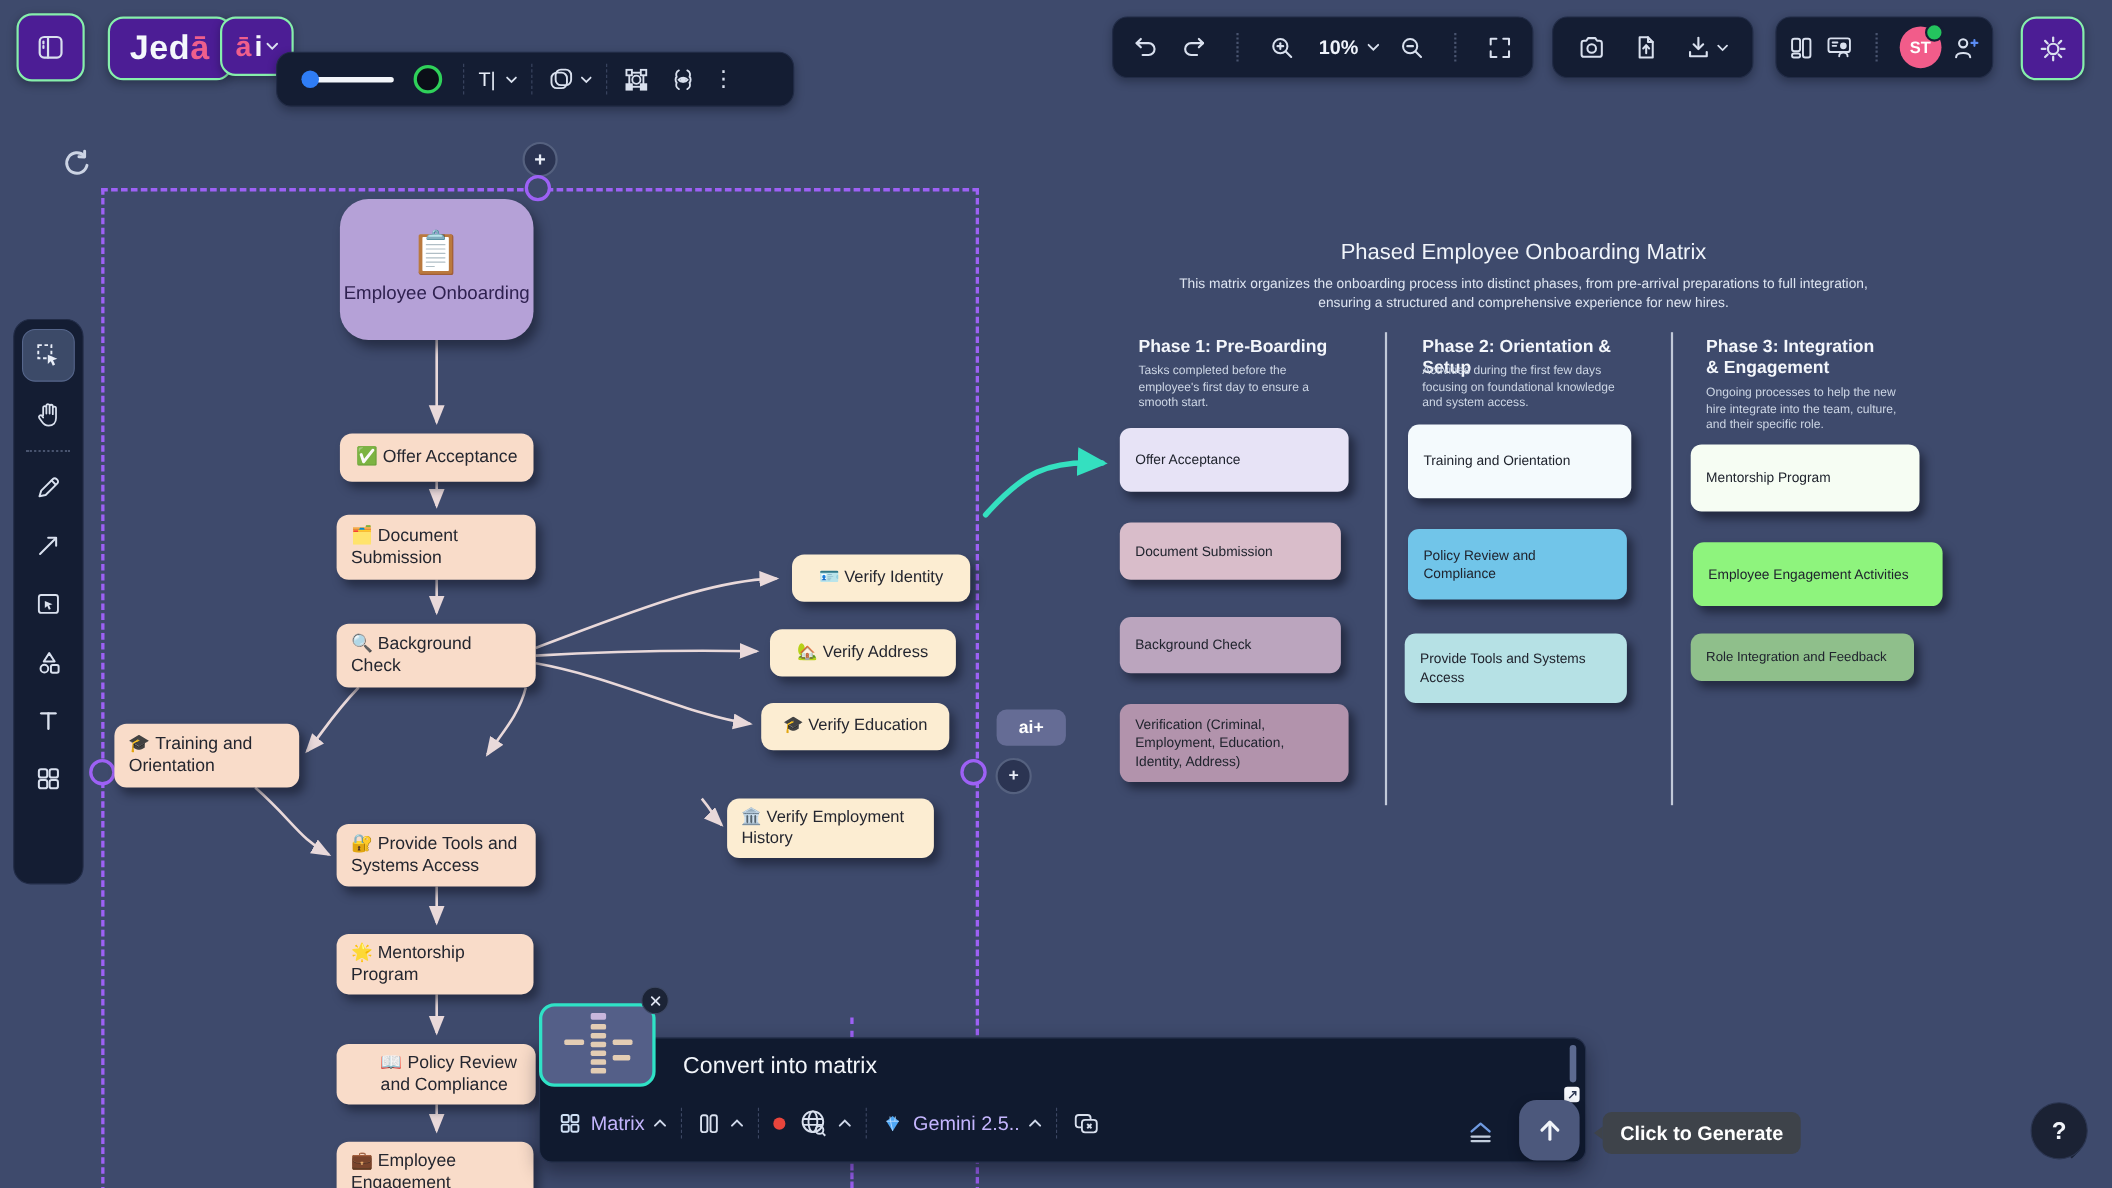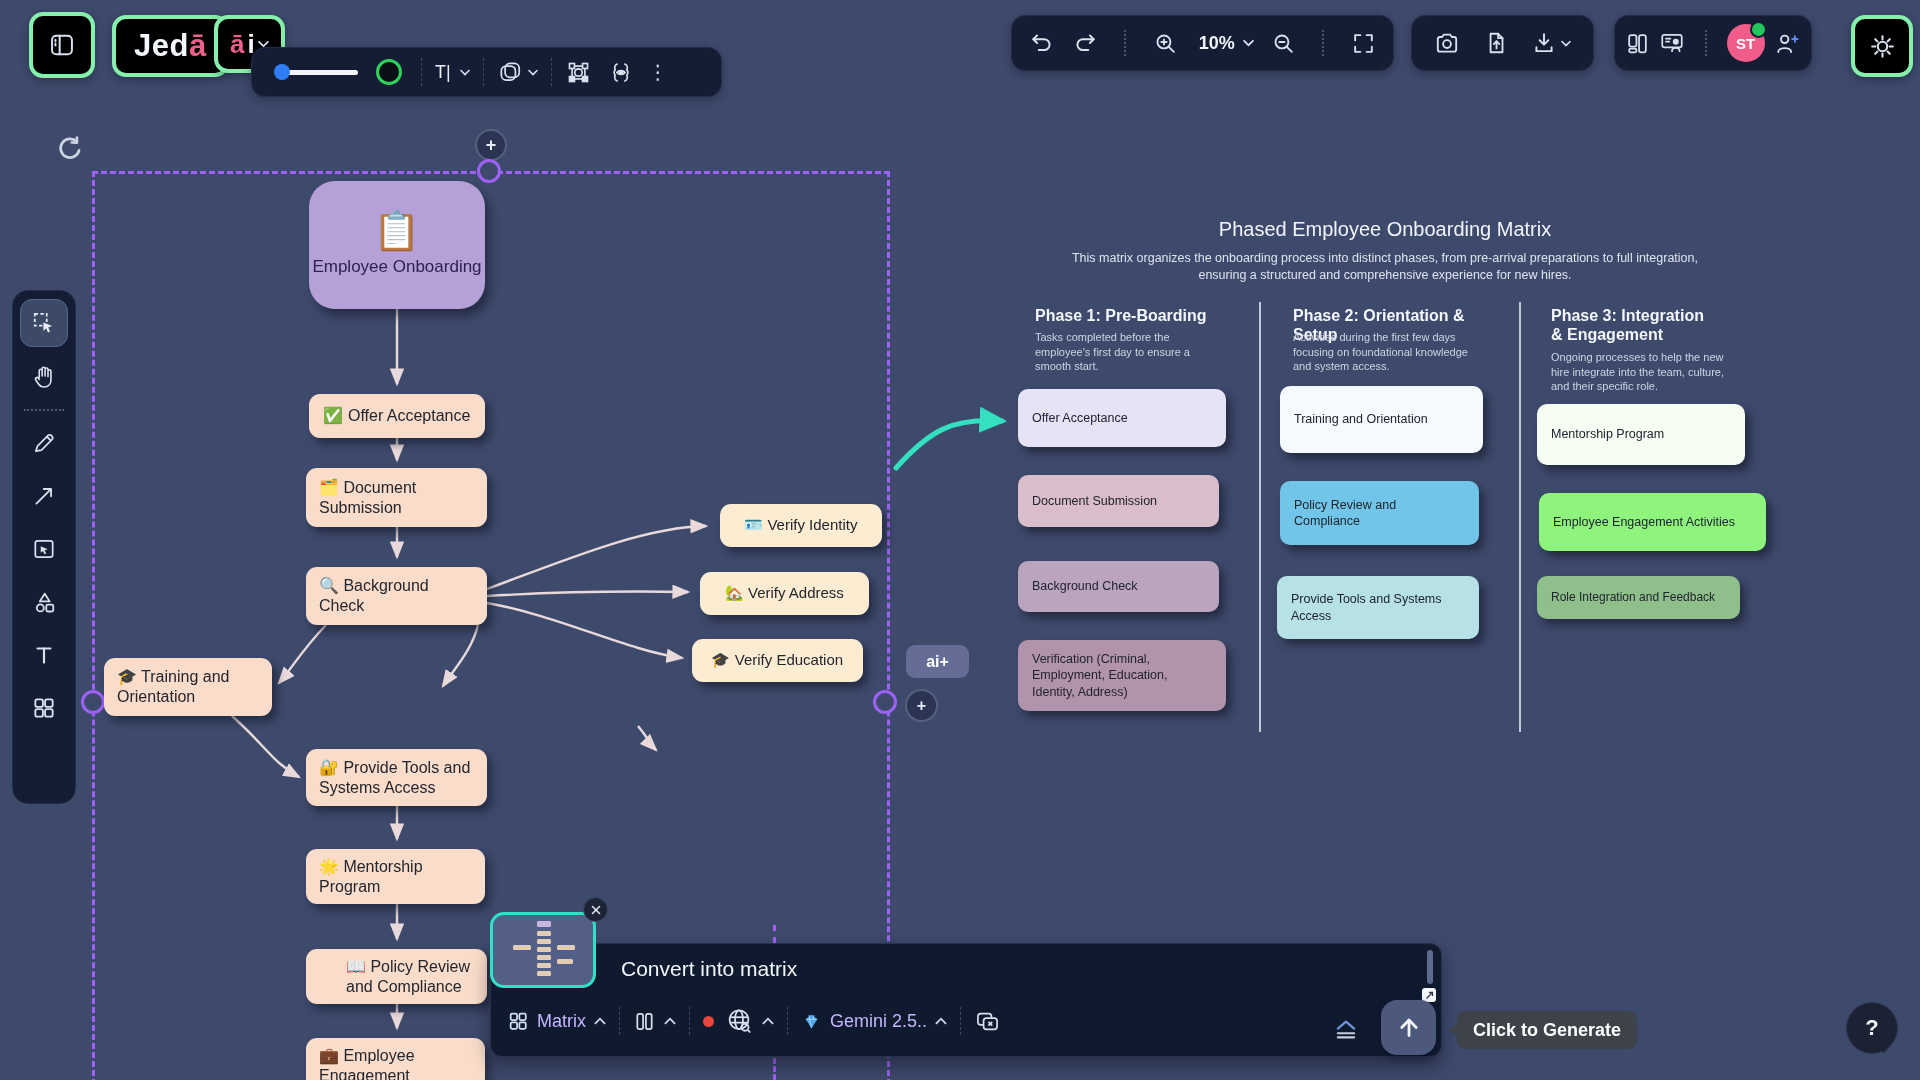--- a/index.html
+++ b/index.html
@@ -1,21 +1,21 @@
 <!DOCTYPE html>
 <html><head>
 <meta charset="utf-8">
 <style>
   html,body{margin:0;padding:0;background:#2c3552;}
   .stage{position:relative;width:1920px;height:1080px;overflow:hidden;background:#3e4a6c;
          font-family:"Liberation Sans",sans-serif;color:#e8edf7;}
   .panel{position:absolute;background:#141d33;border:1px solid #222c47;border-radius:14px;
          display:flex;align-items:center;box-shadow:0 3px 8px rgba(10,14,26,.35);}
-  .chip{position:absolute;background:#000000;border:4px solid #86efac;border-radius:14px;
-        display:flex;align-items:center;justify-content:center;box-shadow:0 3px 8px rgba(10,14,26,.35);margin-left:14px;}
+  .chip{position:absolute;background:#4c1d95;border:2px solid #86efac;border-radius:14px;
+        display:flex;align-items:center;justify-content:center;box-shadow:0 3px 8px rgba(10,14,26,.35);}
   .svgi{display:block;}
   .ibtn{display:flex;align-items:center;justify-content:center;cursor:pointer;}
   .dotdiv{width:0;height:26px;border-left:2px dotted #49546f;margin:0 10px;}
   .dashdiv{width:0;height:28px;border-left:1px dashed #3c4763;margin:0 13px;}
   
   .logo-text{font-size:31px;font-weight:bold;letter-spacing:.5px;}
   .logo-jed{color:#f4f7fc;} .logo-a{color:#ef5f8c;}
   .ai-a{color:#ef5f8c;font-size:26px;font-weight:bold;} .ai-i{color:#f4f7fc;font-size:26px;font-weight:bold;}
   
   .slider{position:relative;width:84px;height:18px;margin:0 10px 0 16px;}
@@ -411,20 +411,23 @@
   </div>
 
   <div class="fnode cream center" style="left:700px;top:572px;width:169px;height:43px;font-size:15px;">
     <span><span>🏡</span> <span>Verify Address</span></span>
   </div>
 
   <div class="fnode cream center" style="left:692px;top:639px;width:171px;height:43px;font-size:15px;">
     <span><span>🎓</span> <span>Verify Education</span></span>
   </div>
 
+  <div class="fnode cream" style="left:661px;top:726px;width:188px;height:54px;font-size:15px;">
+    <span><span>🏛️</span> <span>Verify Employment History</span></span>
+  </div>
 
   <div class="fnode peach" style="left:306px;top:749px;width:181px;height:57px;">
     <span><span>🔐</span> <span>Provide Tools and Systems Access</span></span>
   </div>
 
   <div class="fnode peach" style="left:306px;top:849px;width:179px;height:55px;">
     <span><span>🌟</span> <span>Mentorship Program</span></span>
   </div>
 
   <div class="fnode peach" style="left:306px;top:949px;width:181px;height:55px;padding-left:40px;">

